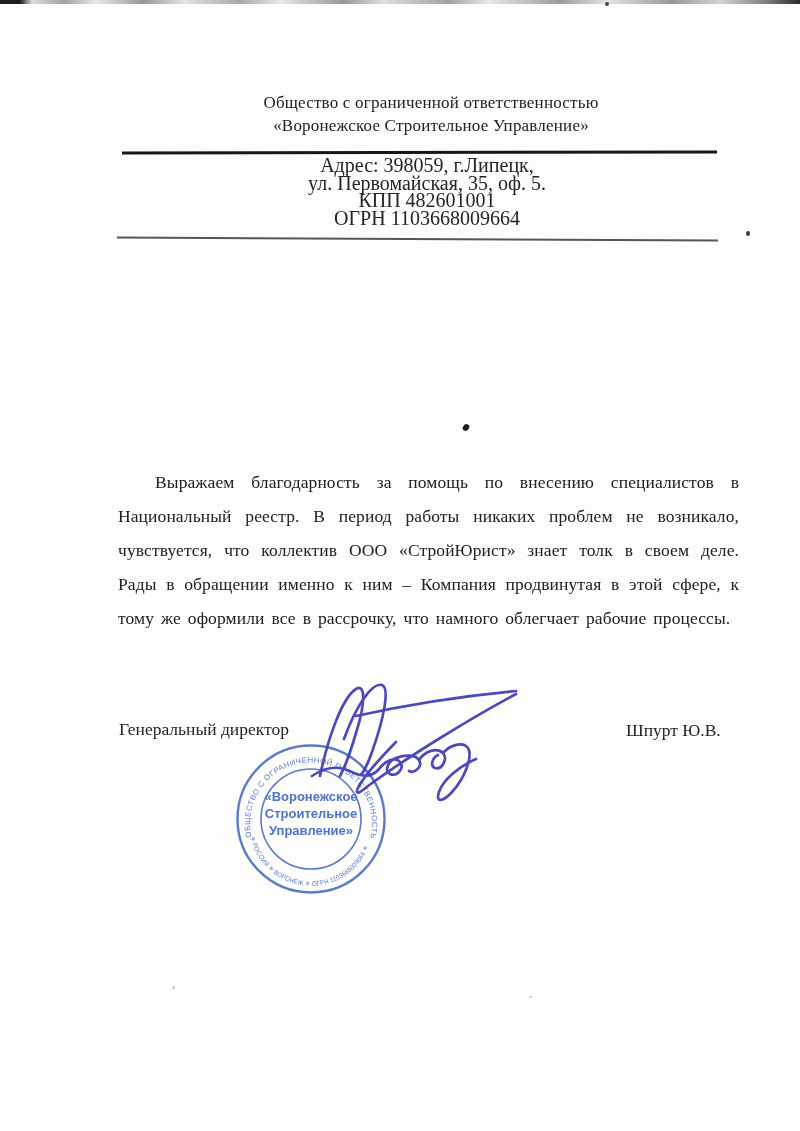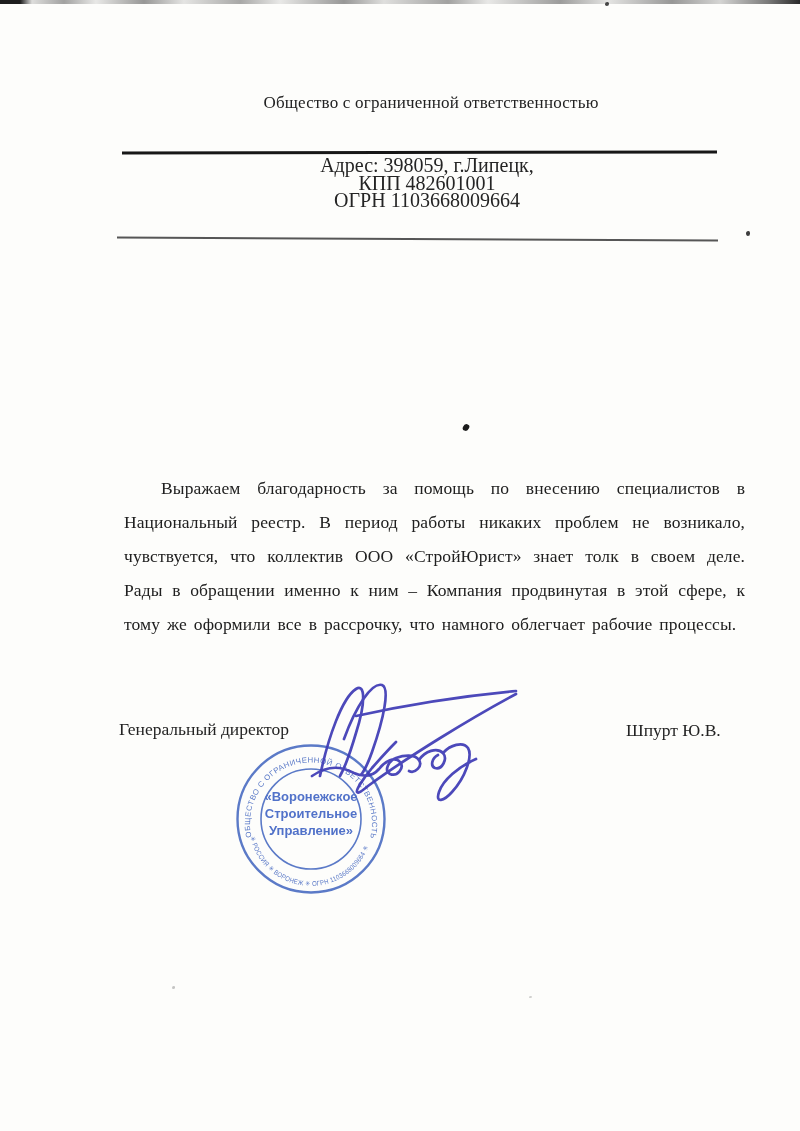--- a/index.html
+++ b/index.html
@@ -46,21 +46,21 @@
     position:absolute;left:58px;top:157px;width:738px;
     text-align:center;font-size:20px;line-height:17.5px;color:#242424;
   }
   
   .recipient{
     position:absolute;left:470px;top:365px;width:280px;
     font-size:17.5px;color:#232323;letter-spacing:.2px;
   }
   
   .body-text{
-    position:absolute;left:118px;top:465px;width:621px;margin:6px;
+    position:absolute;left:118px;top:465px;width:621px;margin:0;
     font-size:17.5px;line-height:34px;text-align:justify;
     text-indent:37px;color:#202020;word-spacing:2.5px;letter-spacing:.1px;
   }
   
   .signoff-role{position:absolute;left:119px;top:719px;font-size:17.5px;color:#232323;}
   .signoff-name{position:absolute;left:626px;top:720px;font-size:17.5px;color:#232323;text-align:right;}
   
   .stamp{position:absolute;left:234px;top:742px;width:154px;height:154px;opacity:.9;}
   .signature{position:absolute;left:266px;top:676px;width:264px;height:136px;}
 </style>
@@ -71,26 +71,28 @@
 
   <div class="top-edge"></div>
   <div class="speck s1"></div>
   <div class="speck s2"></div>
   <div class="speck s3"></div>
   <div class="speck s4"></div>
   <div class="speck s5"></div>
 
   <div class="company-name">
     <div>Общество с ограниченной ответственностью</div>
+    <div>«Воронежское Строительное Управление»</div>
   </div>
 
   <div class="rule rule-thick"></div>
 
   <div class="company-details">
     <div>Адрес: 398059, г.Липецк,</div>
+    <div>ул. Первомайская, 35, оф. 5.</div>
     <div>КПП 482601001</div>
     <div>ОГРН 1103668009664</div>
   </div>
 
   <div class="rule rule-thin"></div>
 
 
   <p class="body-text">Выражаем благодарность за помощь по внесению специалистов в Национальный реестр.  В период работы никаких проблем не возникало, чувствуется, что коллектив ООО «СтройЮрист» знает толк в своем деле. Рады в обращении именно к ним – Компания продвинутая в этой сфере, к тому же оформили все в рассрочку, что намного облегчает рабочие процессы.</p>
 
   <div class="signoff-role">Генеральный директор</div>

